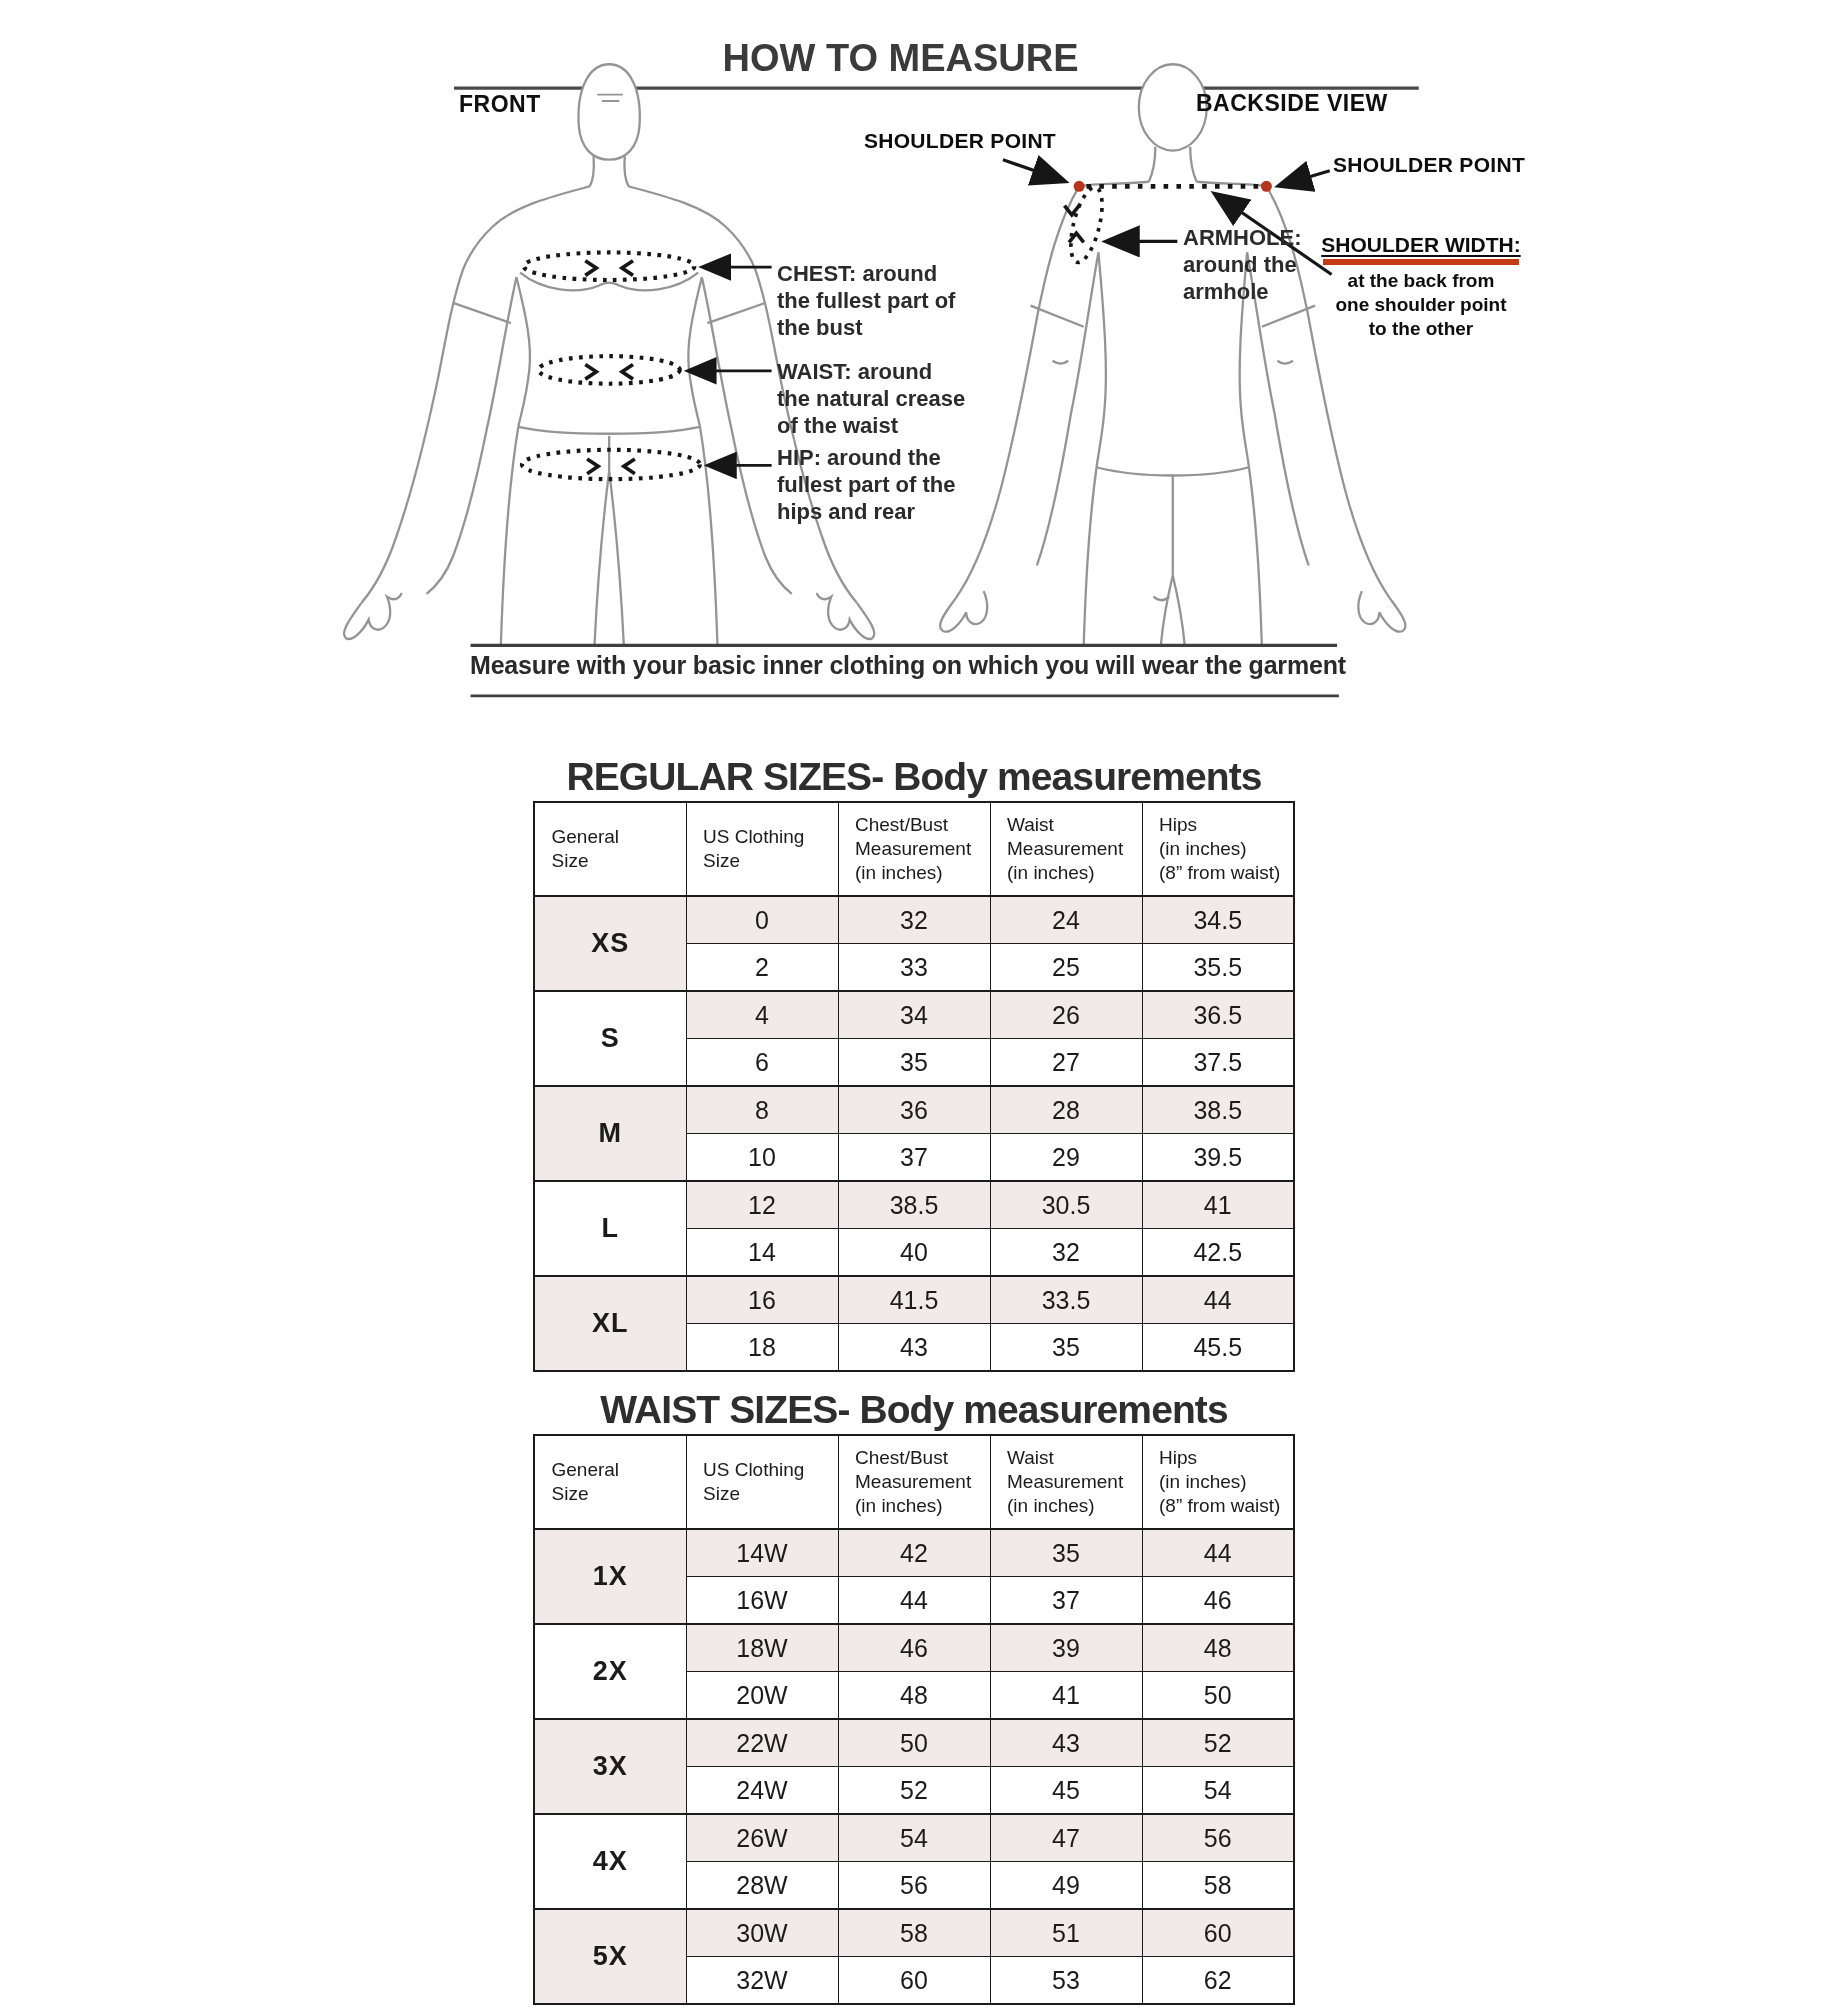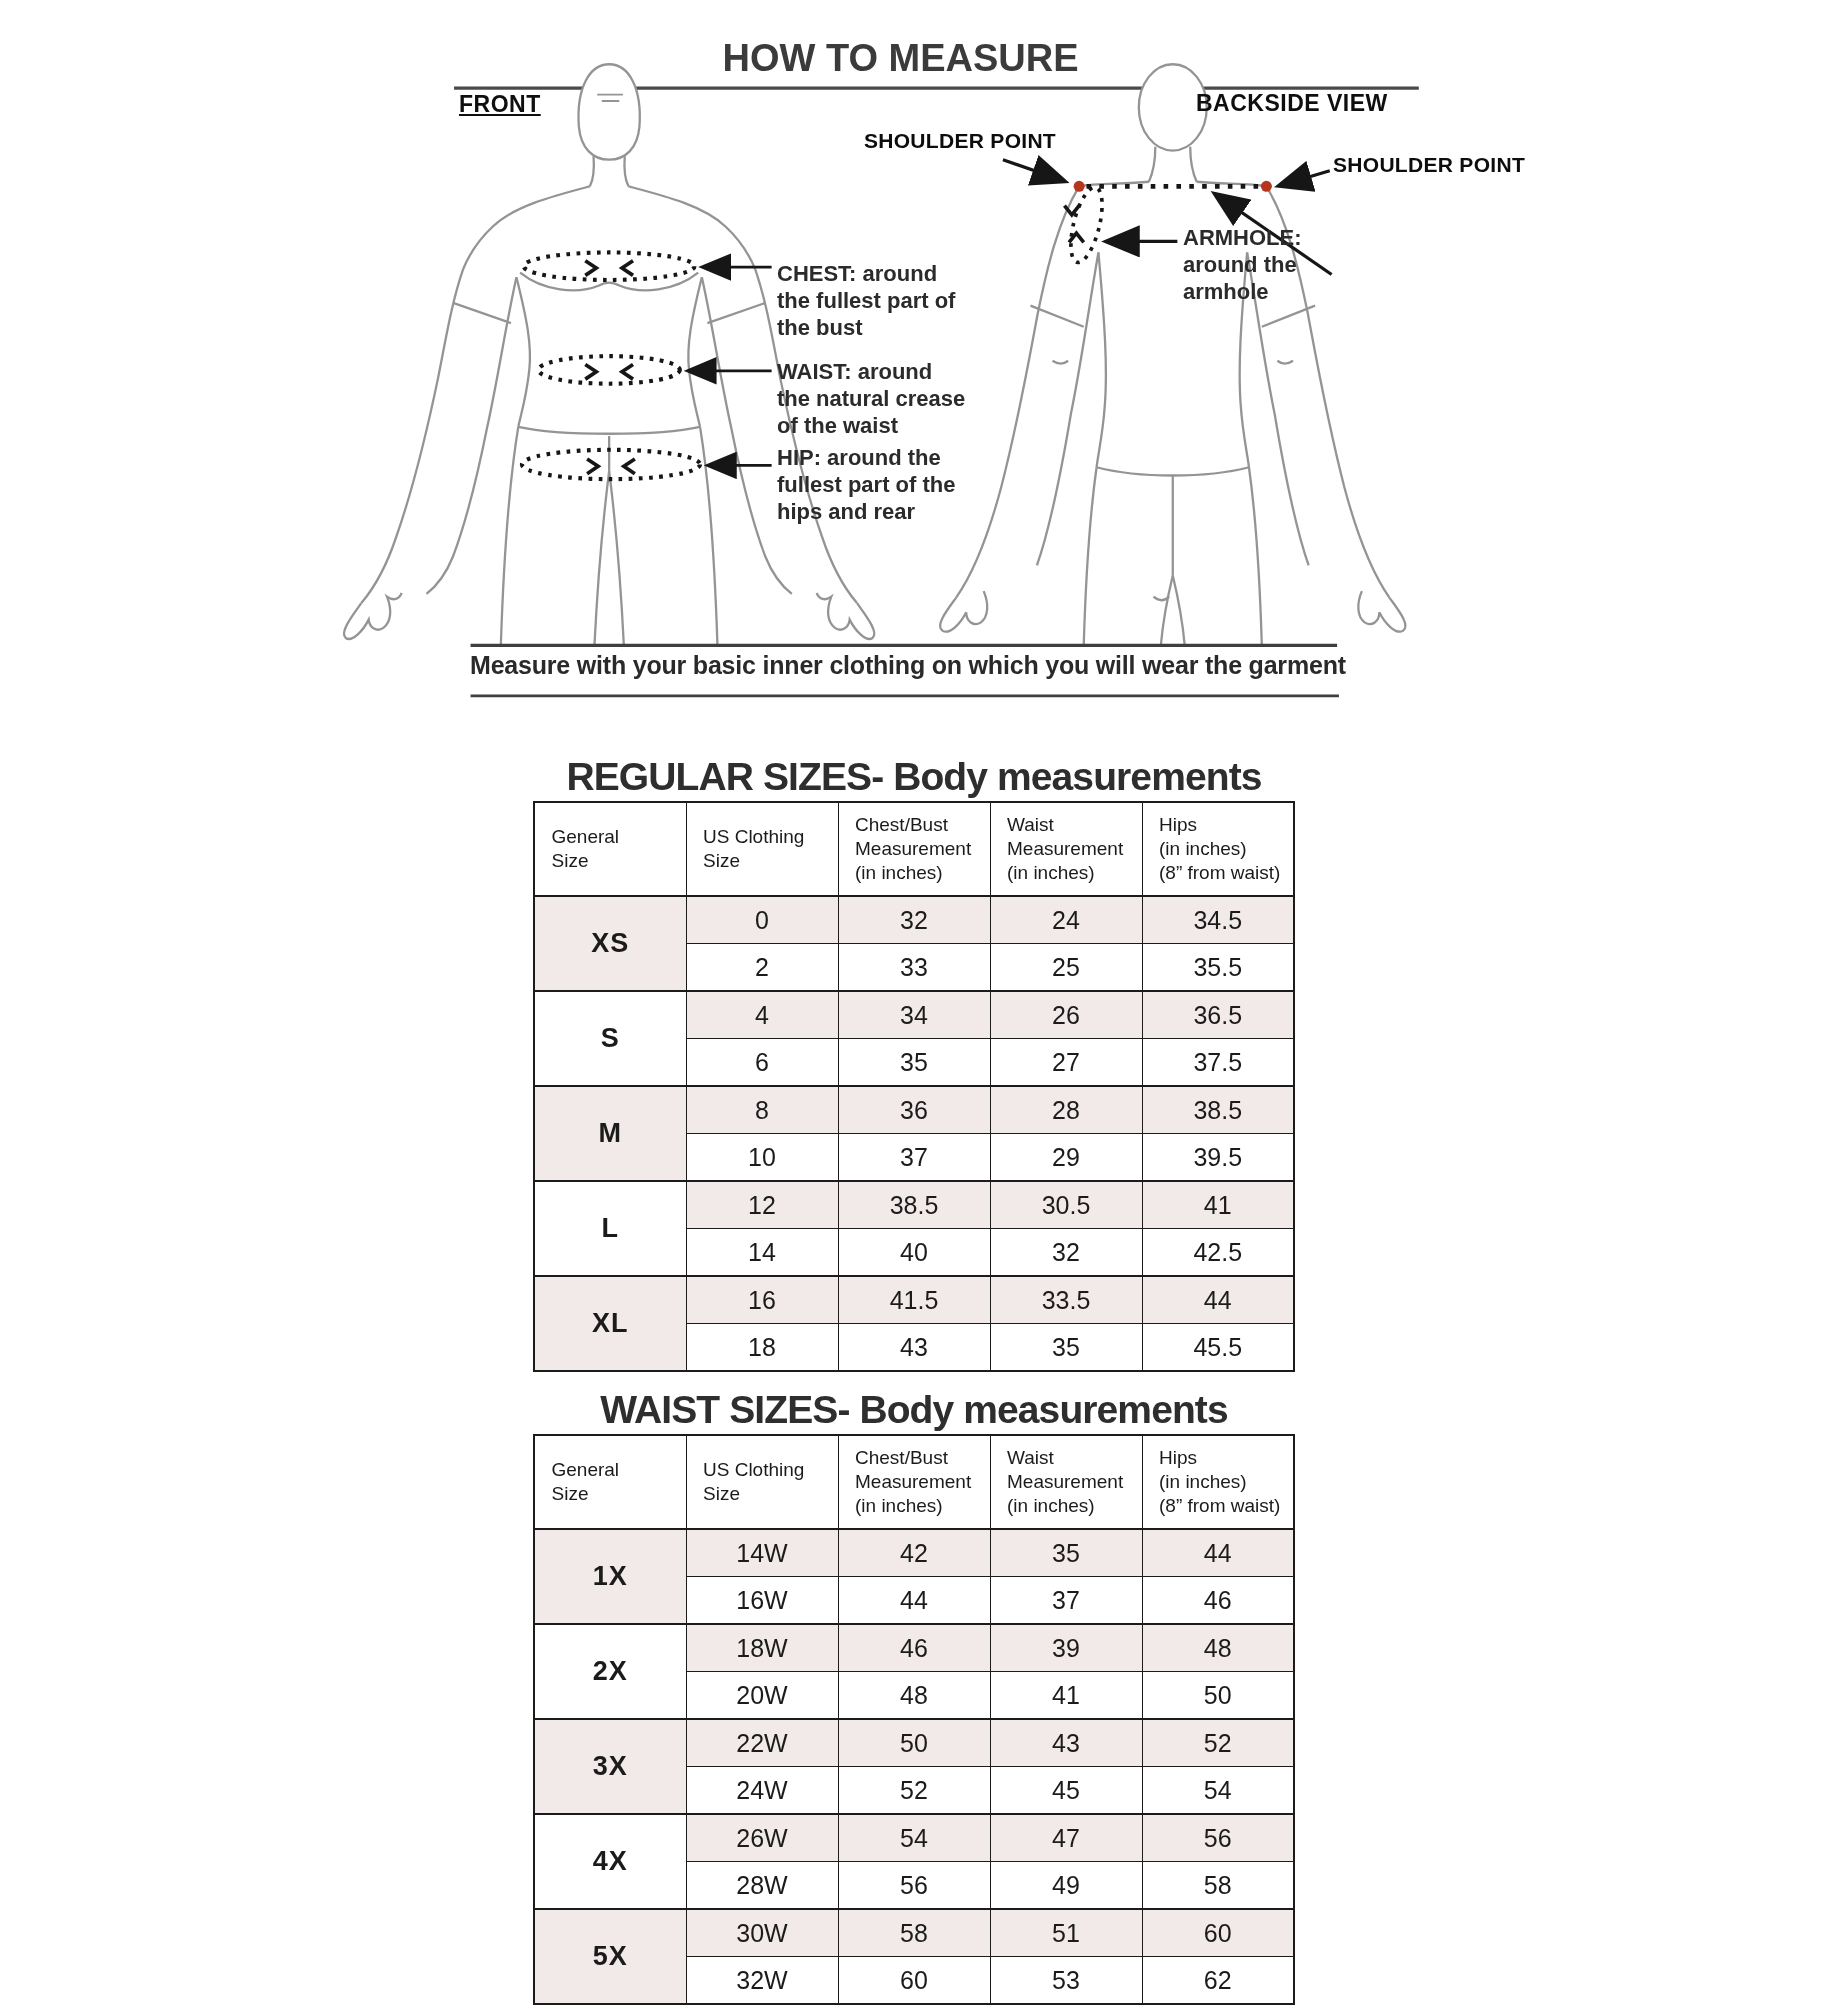--- a/index.html
+++ b/index.html
@@ -5,21 +5,21 @@
   html,body{margin:0;padding:0;background:#fff;}
   #stage{
     position:relative;width:1837px;height:2009px;background:#ffffff;
     font-family:"Liberation Sans",sans-serif;color:#1c1c1c;overflow:hidden;padding-left:44px;
   }
   .abs{position:absolute;}
   
   .main-title{left:533px;top:37px;width:735px;text-align:center;
     font-size:38px;font-weight:bold;letter-spacing:0px;color:#3b3b3b;}
   .view-label{font-size:23px;font-weight:bold;color:#0f0f0f;letter-spacing:0.5px;}
-  .front-label{left:459px;top:91px;text-decoration:underline;}
+  .front-label{left:459px;top:91px;}
   .back-label{left:1196px;top:90px;}
   .measure-label{font-size:22px;font-weight:bold;line-height:27px;color:#2b2b2b;}
   .chest-label{left:777px;top:260px;width:202px;}
   .waist-label{left:777px;top:358px;width:211px;}
   .hip-label{left:777px;top:444px;width:211px;}
   .sp-label{font-size:21px;font-weight:bold;color:#0d0d0d;letter-spacing:0.3px;}
   .sp-left{left:861px;top:129px;width:195px;text-align:right;}
   .sp-right{left:1333px;top:153px;width:220px;}
   .armhole-label{left:1183px;top:224px;width:174px;}
   .sw-block{left:1321px;top:233px;width:200px;text-align:center;}
@@ -171,20 +171,29 @@
     </div>
 
   <div class="abs sp-label sp-left">SHOULDER POINT</div>
   <div class="abs sp-label sp-right">SHOULDER POINT</div>
   <div class="abs measure-label armhole-label">
       <div>ARMHOLE:</div>
       <div>around the</div>
       <div>armhole</div>
     </div>
 
+  <div class="abs sw-block">
+    <div class="sw-title">SHOULDER WIDTH:</div>
+    <div class="sw-redbar"></div>
+    <div class="sw-lines">
+        <div>at the back from</div>
+        <div>one shoulder point</div>
+        <div>to the other</div>
+      </div>
+  </div>
 
   <div class="abs footer-note">Measure with your basic inner clothing on which you will wear the garment</div>
 
   <div class="abs table-title regular-title">REGULAR SIZES- Body measurements</div>
   <table id="regular-table" class="size-table">
       <colgroup>
         <col>
         <col>
         <col>
         <col>

